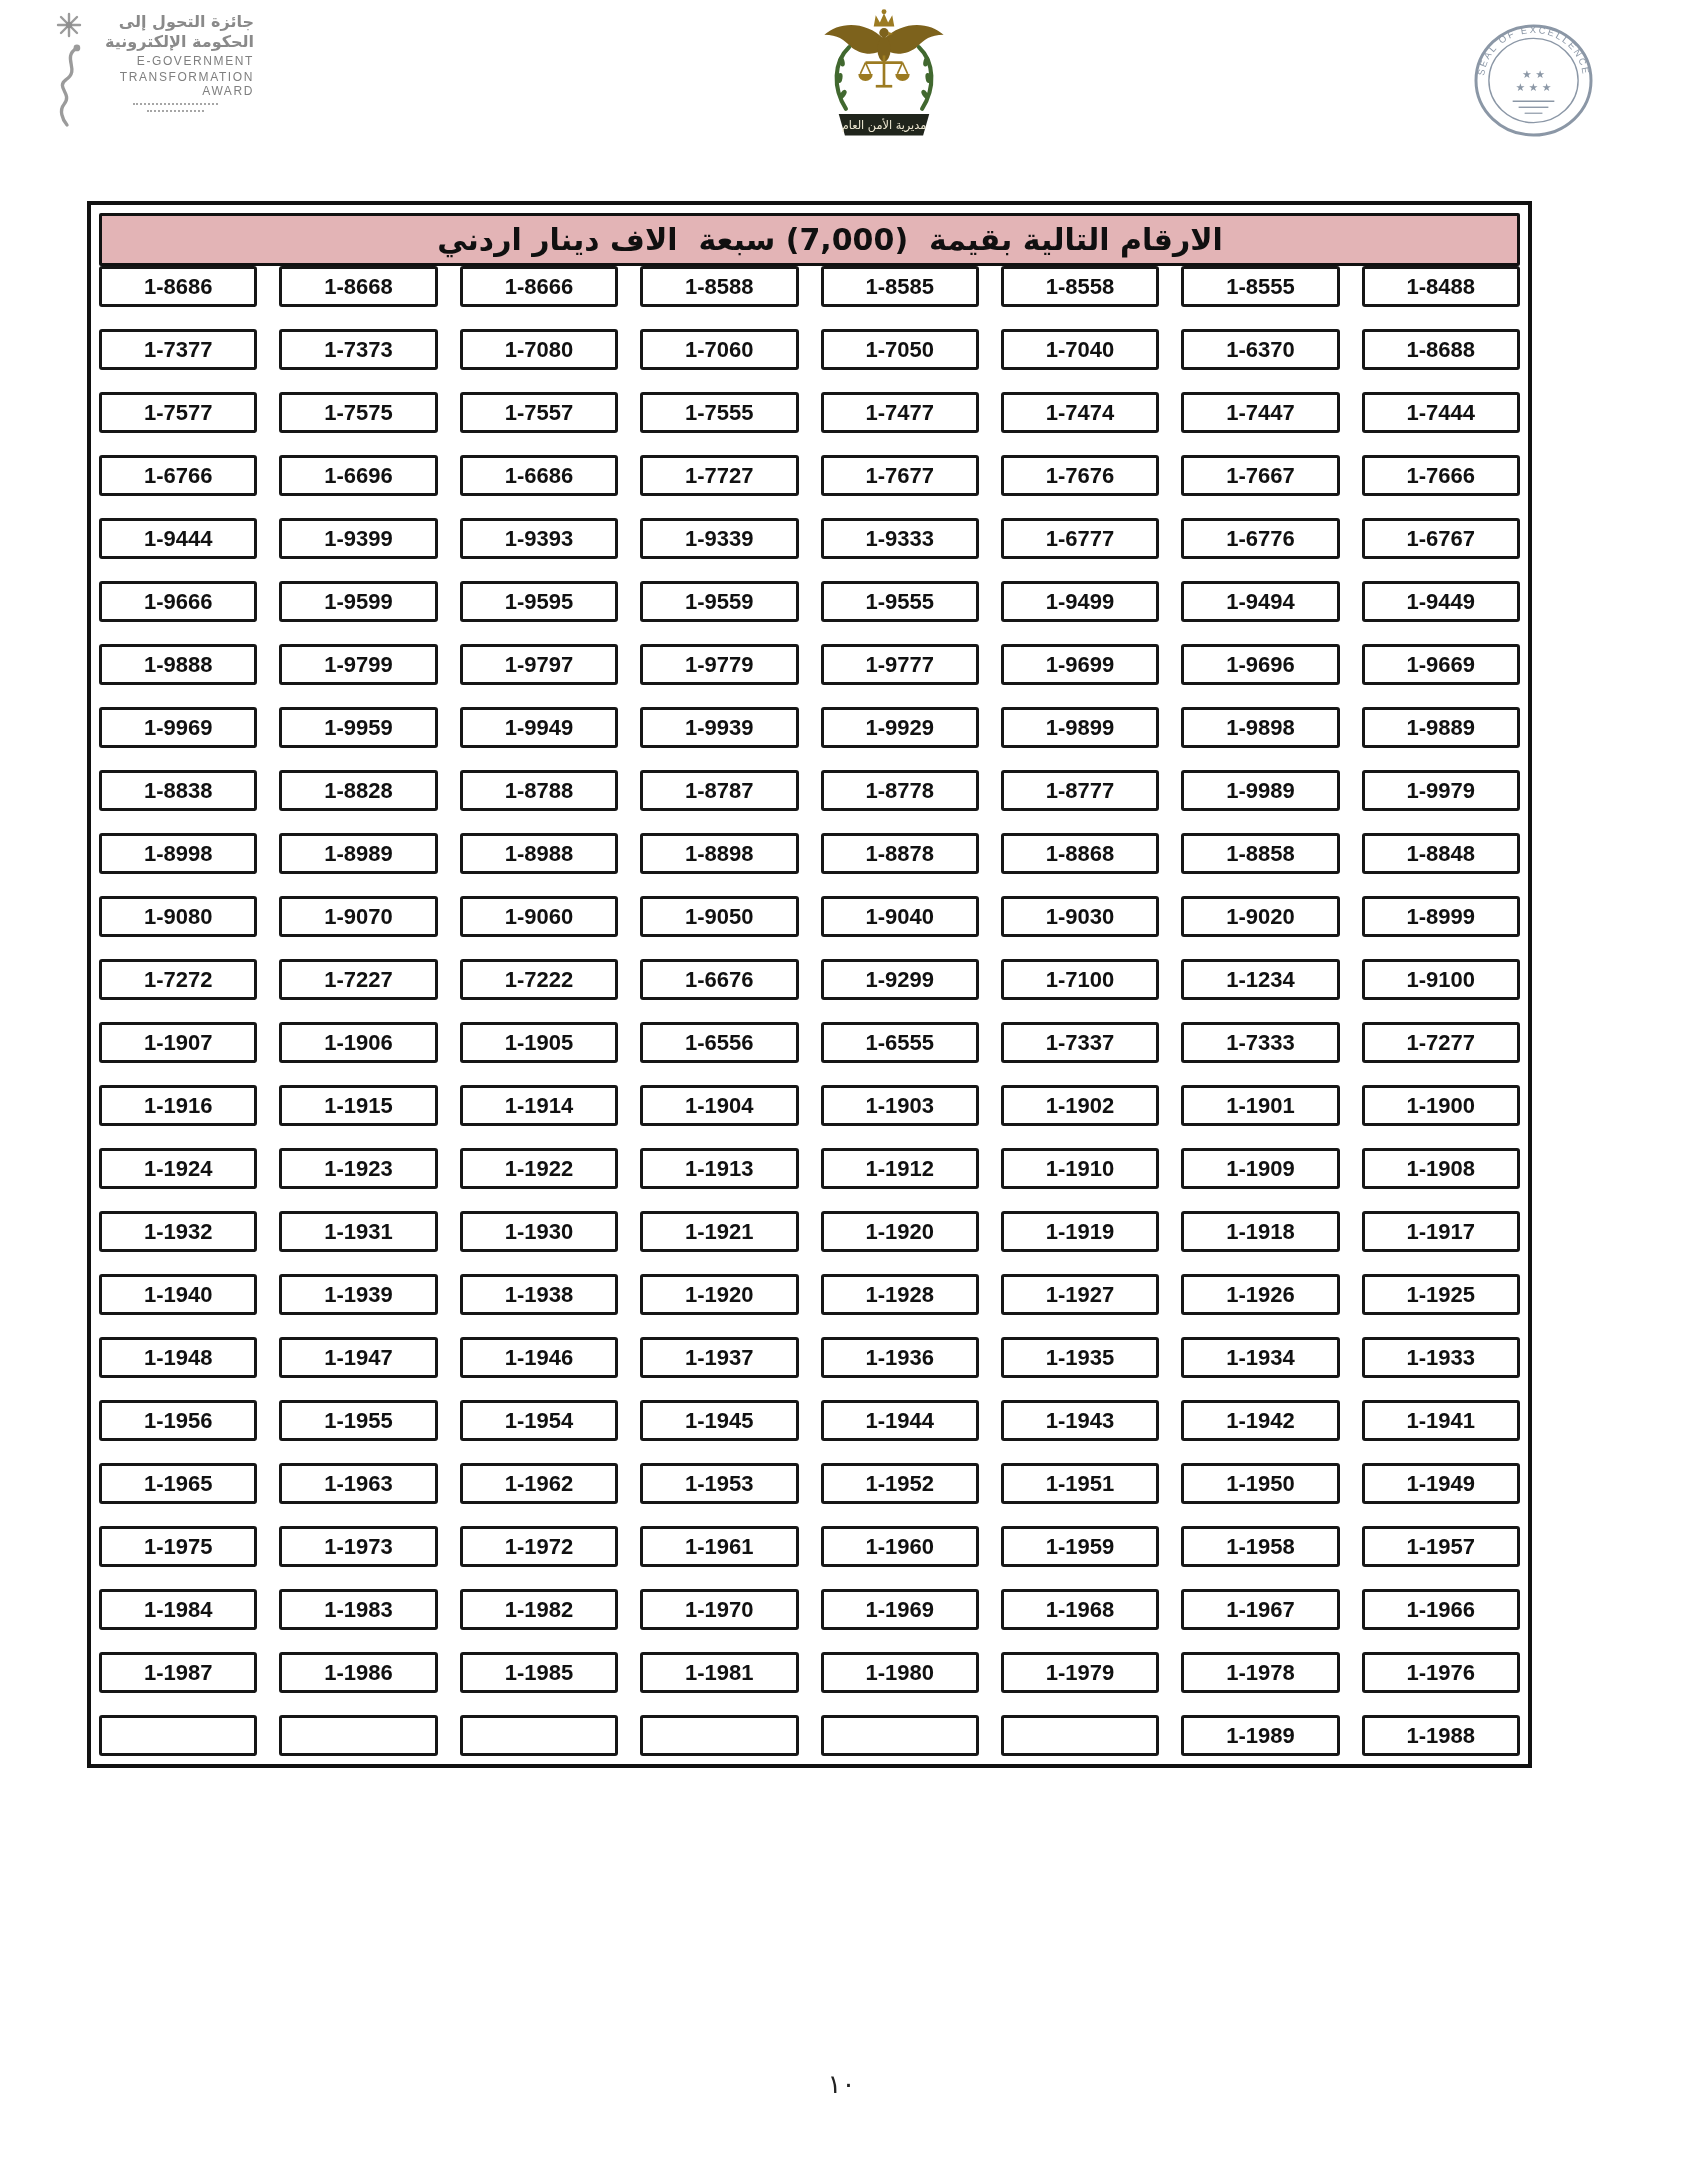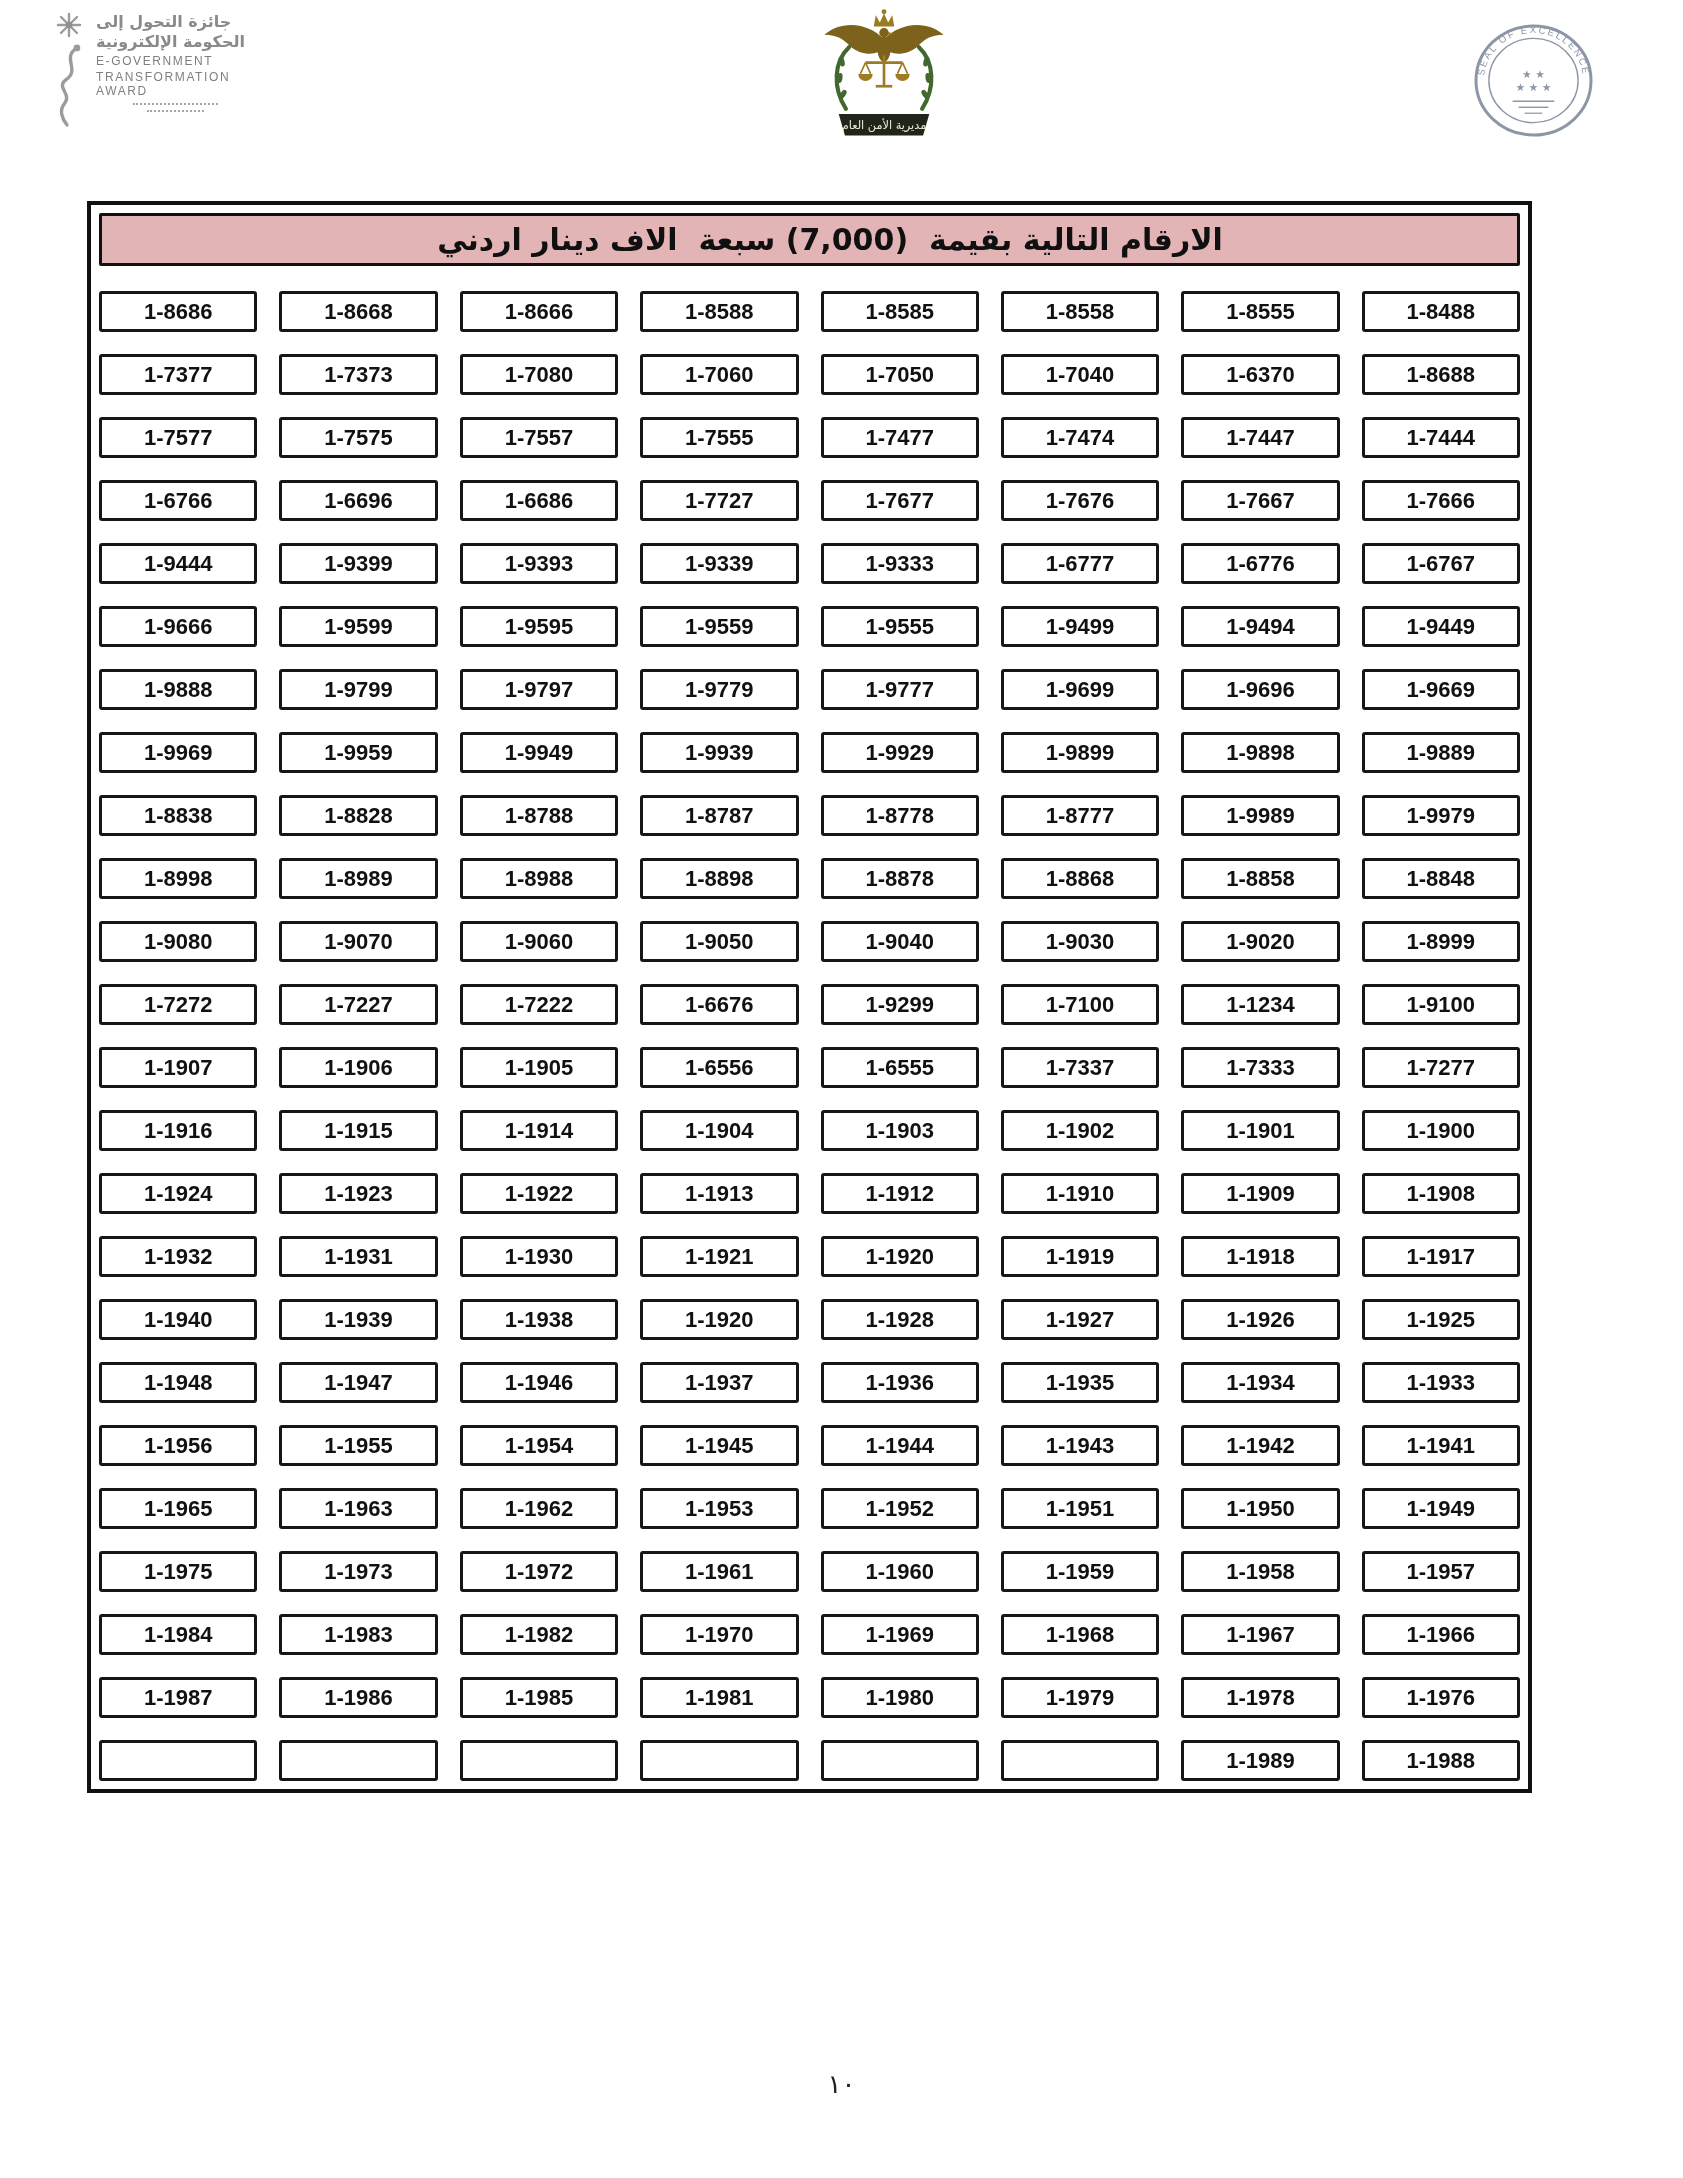--- a/index.html
+++ b/index.html
@@ -11,21 +11,21 @@
     position: relative;
   }
   .page { position: relative; width: 1683px; height: 2178px; overflow: hidden; }
 
   
   .logo-left {
     position: absolute; left: 50px; top: 12px; width: 208px;
     display: flex; gap: 8px; color: #8f8f8f;
   }
   .logo-left .marks { width: 38px; display: flex; flex-direction: column; align-items: center; gap: 4px; }
-  .logo-left .text { width: 158px; text-align: left; }
+  .logo-left .text { width: 158px; text-align: right; }
   .logo-left .ar { direction: rtl; font-size: 16px; font-weight: 700; color: #8a8a8a; line-height: 1.25; }
   .logo-left .en { font-size: 12px; letter-spacing: 1.6px; color: #7f7f7f; font-family: "Liberation Sans", sans-serif; margin-top: 2px; }
   .tiny-line { height: 0; border-top: 2px dotted #a6a6a6; margin: 5px auto 0; }
   .tiny-line.a { width: 85px; }
   .tiny-line.b { width: 57px; }
 
   .emblem { position: absolute; left: 812px; top: 8px; }
   .seal { position: absolute; left: 1473px; top: 22px; }
 
   
@@ -35,21 +35,21 @@
     padding: 8px;
     background: #ffffff;
   }
   .title-bar {
     border: 3px solid #111111;
     height: 53px;
     display: flex; align-items: center; justify-content: center;
     font-family: "DejaVu Sans", sans-serif;
     font-weight: 700; font-size: 30px; color: #101010;
     white-space: pre;
-    margin-bottom: 25px;
+    margin-bottom: 0;
     border-radius: 2px;
     padding-left: 41px;
   }
   .grid {
     display: grid;
     grid-template-columns: repeat(8, 1fr);
     column-gap: 12px; row-gap: 15px; gap: 22px;
   }
   .cell {
     border: 3px solid #161616;

